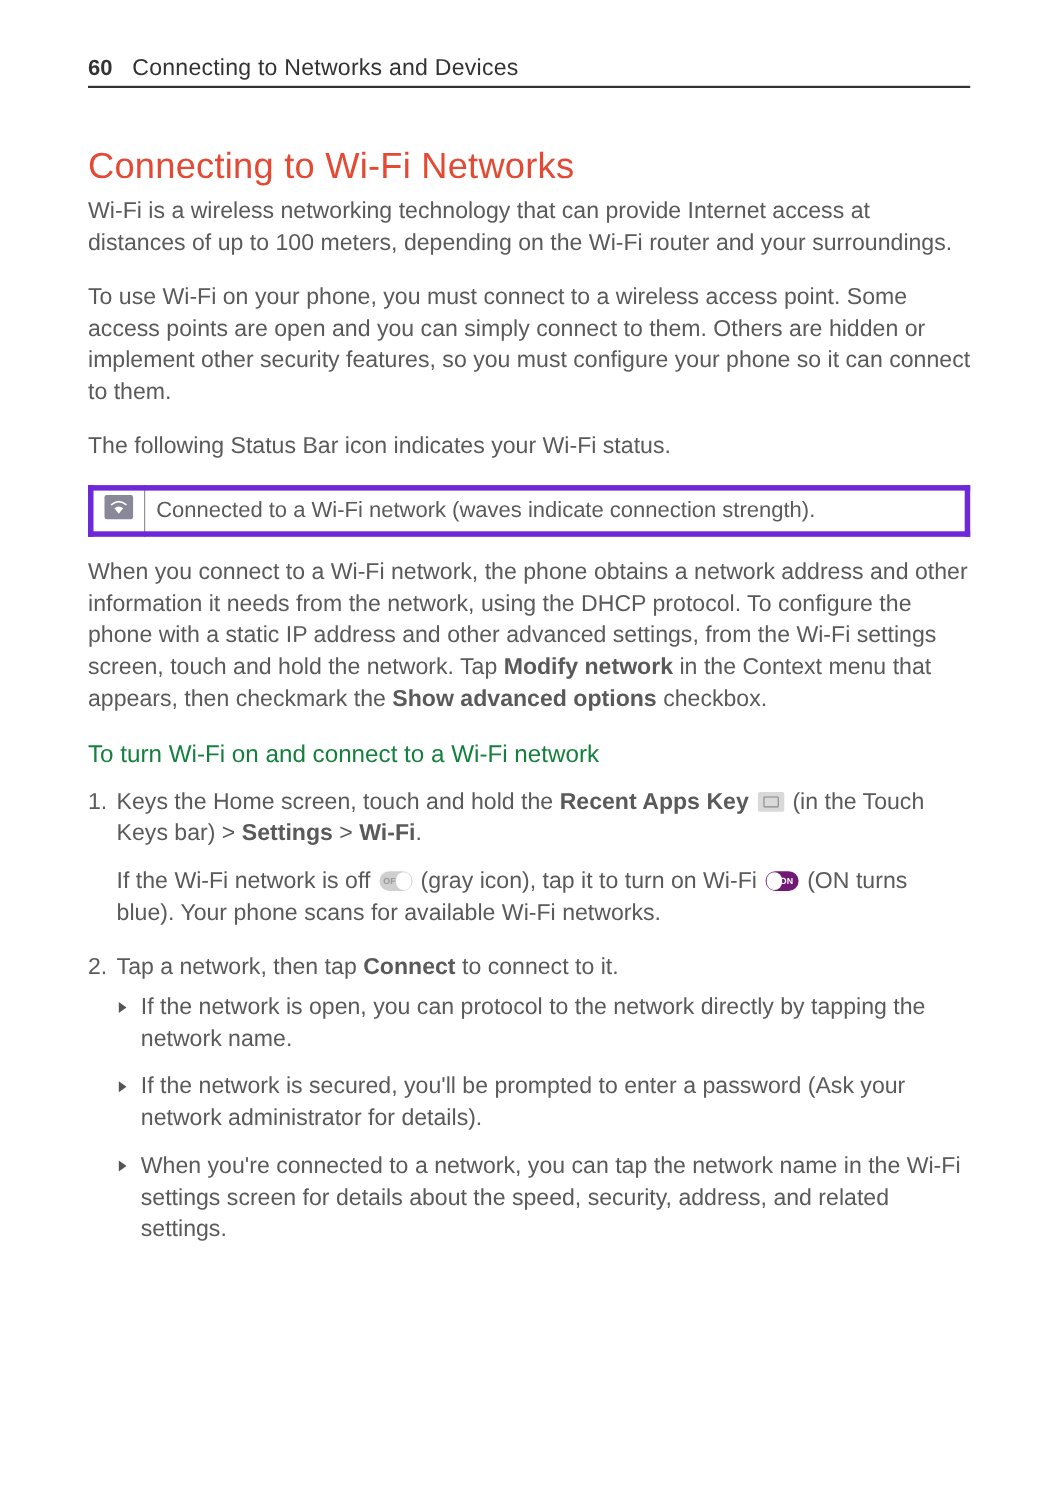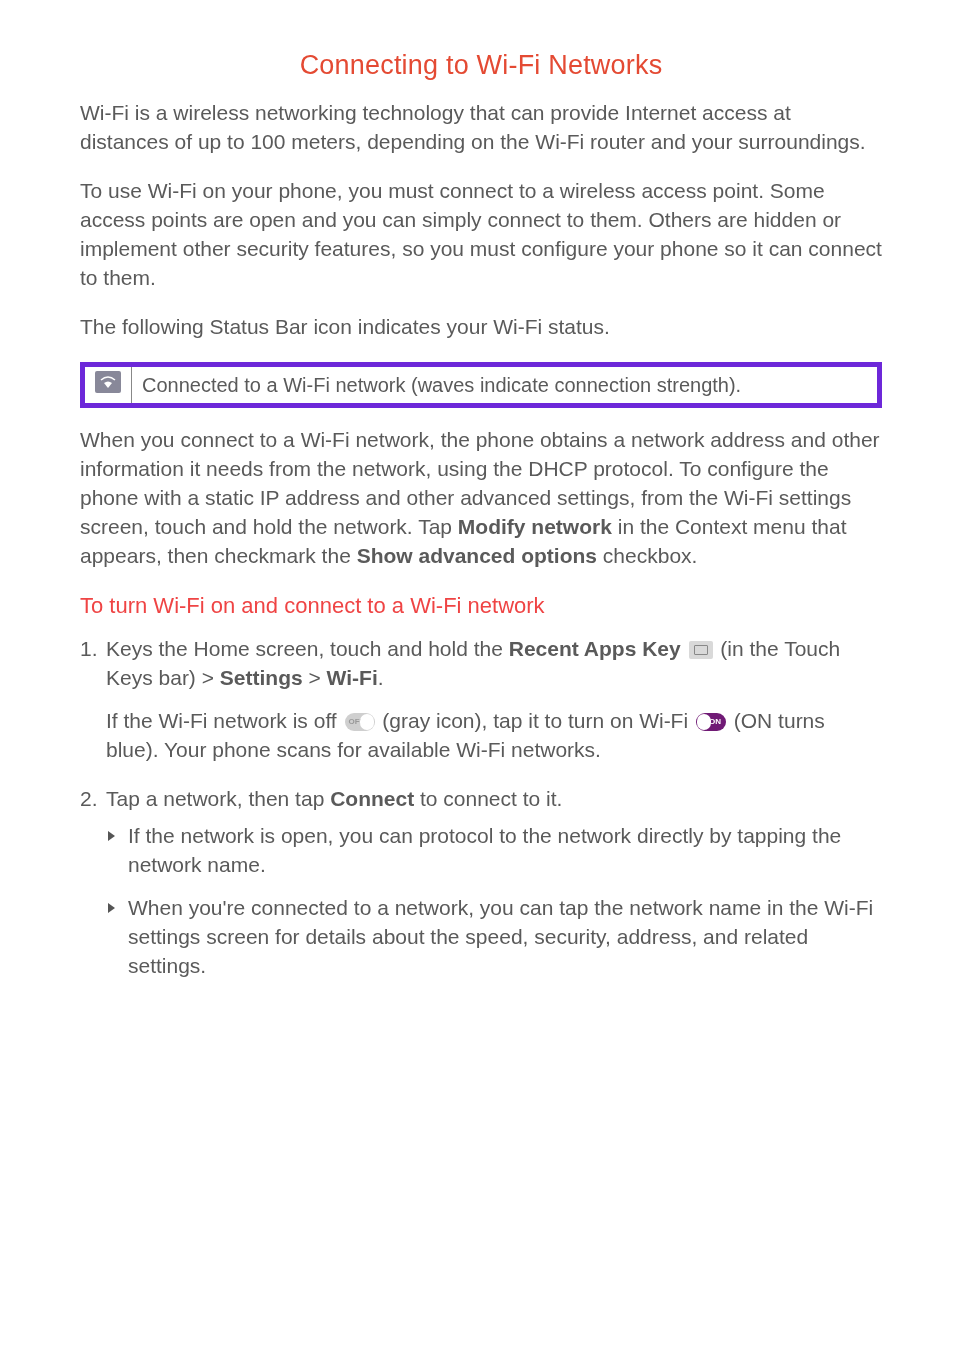--- a/index.html
+++ b/index.html
@@ -1,30 +1,30 @@
 <!DOCTYPE html>
 <html><head>
 <meta charset="utf-8">
 <style>
   * { box-sizing: border-box; margin: 0; padding: 0; }
   html, body { width: 954px; height: 1372px; background: #ffffff; font-family: "Helvetica Neue", Arial, sans-serif; color: #5a5a5a; }
   .page { padding: 50px 72px 40px 80px; }
   .header { display: flex; align-items: baseline; border-bottom: 2px solid #333; padding-bottom: 4px; margin-bottom: 52px; }
   .page-num { font-weight: 700; color: #333; font-size: 20px; margin-right: 18px; }
   .header-title { font-weight: 400; color: #333; font-size: 21px; letter-spacing: 0.2px; }
-  .h1 { color: #e44a33; font-size: 27px; font-weight: 500; margin-bottom: 18px; letter-spacing: 0.2px; text-align: center; }
+  .h1 { color: #e44a33; font-size: 33px; font-weight: 500; margin-bottom: 8px; letter-spacing: 0.2px; }
   .body { font-size: 21px; line-height: 1.38; color: #5a5a5a; font-weight: 300; }
   .body p { margin-bottom: 20px; }
   .body b, .bold { font-weight: 600; color: #5a5a5a; margin-top: 32px; }
   .icon-table { border: 5px solid #6d28d9; border-collapse: collapse; width: 100%; margin: 8px 0 18px 0; }
   .icon-table td { border: 1px solid #888; padding: 4px 10px; vertical-align: middle; font-size: 20px; line-height: 1.3; }
   .icon-cell { width: 46px; text-align: center; }
   .wifi-icon-box { display: inline-block; width: 26px; height: 22px; background: #889; border-radius: 2px; position: relative; }
   .wifi-icon-box svg { position: absolute; top: 3px; left: 3px; }
-  .h2 { color: #ef4444; font-size: 22px; font-weight: 500; margin: 10px 0 14px 0; }
+  .h2 { color: #15803d; font-size: 22px; font-weight: 500; margin: 10px 0 14px 0; }
   ol.steps { list-style: none; counter-reset: step; }
   ol.steps > li { counter-increment: step; position: relative; padding-left: 26px; margin-bottom: 14px; }
   ol.steps > li::before { content: counter(step) "."; position: absolute; left: 0; top: 0; font-weight: 300; }
   .step-sub { margin: 14px 0 0 0; }
   ul.bullets { list-style: none; margin-top: 8px; }
   ul.bullets > li { position: relative; padding-left: 22px; margin-bottom: 14px; }
   ul.bullets > li::before { content: ""; position: absolute; left: 2px; top: 9px; width: 0; height: 0; border-left: 7px solid #555; border-top: 5px solid transparent; border-bottom: 5px solid transparent; }
   .inline-icon { display: inline-block; vertical-align: middle; width: 26px; height: 18px; border-radius: 3px; background: #d9d9d9; position: relative; margin: 0 2px; }
   .inline-icon.round { border-radius: 9px; width: 30px; }
   .inline-icon .txt { position: absolute; font-size: 8px; font-weight: 700; top: 50%; transform: translateY(-50%); color: #fff; }
@@ -35,20 +35,24 @@
   .inline-icon.on .txt { right: 5px; }
   .inline-icon.on::before { content: ""; position: absolute; left: 1px; top: 1px; width: 14px; height: 16px; background: #fff; border-radius: 8px; }
   .recent-key { display:inline-block; width:24px; height:18px; background:#d9d9d9; border-radius:2px; vertical-align:middle; margin:0 2px; position:relative; }
   .recent-key::after { content:""; position:absolute; left:5px; top:4px; width:12px; height:8px; border:1.5px solid #888; border-radius:1px; }
 </style>
 </head>
 <body>
 
 <div class="page">
 
+  <div class="header">
+    <span class="page-num">60</span>
+    <span class="header-title">Connecting to Networks and Devices</span>
+  </div>
 
   <h1 class="h1">Connecting to Wi-Fi Networks</h1>
 
   <div class="body">
     <p>Wi-Fi is a wireless networking technology that can provide Internet access at distances of up to 100 meters, depending on the Wi-Fi router and your surroundings.</p>
     <p>To use Wi-Fi on your phone, you must connect to a wireless access point. Some access points are open and you can simply connect to them. Others are hidden or implement other security features, so you must configure your phone so it can connect to them.</p>
     <p>The following Status Bar icon indicates your Wi-Fi status.</p>
 
     <table class="icon-table">
       <tbody>
@@ -77,18 +81,19 @@
         <span>Keys the Home screen, touch and hold the </span><b>Recent Apps Key</b>
         <span class="recent-key"></span><span> (in the Touch Keys bar) &gt; </span><b>Settings</b><span> &gt; </span><b>Wi-Fi</b><span>.</span>
         <p class="step-sub">
           <span>If the Wi-Fi network is off </span><span class="inline-icon round off"><span class="txt">OFF</span></span><span> (gray icon), tap it to turn on Wi-Fi </span><span class="inline-icon round on"><span class="txt">ON</span></span><span> (ON turns blue). Your phone scans for available Wi-Fi networks.</span>
         </p>
       </li>
       <li>
         <span>Tap a network, then tap </span><b>Connect</b><span> to connect to it.</span>
         <ul class="bullets">
           <li>If the network is open, you can protocol to the network directly by tapping the network name.</li>
+          <li>If the network is secured, you'll be prompted to enter a password (Ask your network administrator for details).</li>
           <li>When you're connected to a network, you can tap the network name in the Wi-Fi settings screen for details about the speed, security, address, and related settings.</li>
         </ul>
       </li>
     </ol>
   </div>
 </div>
 
 </body></html>

